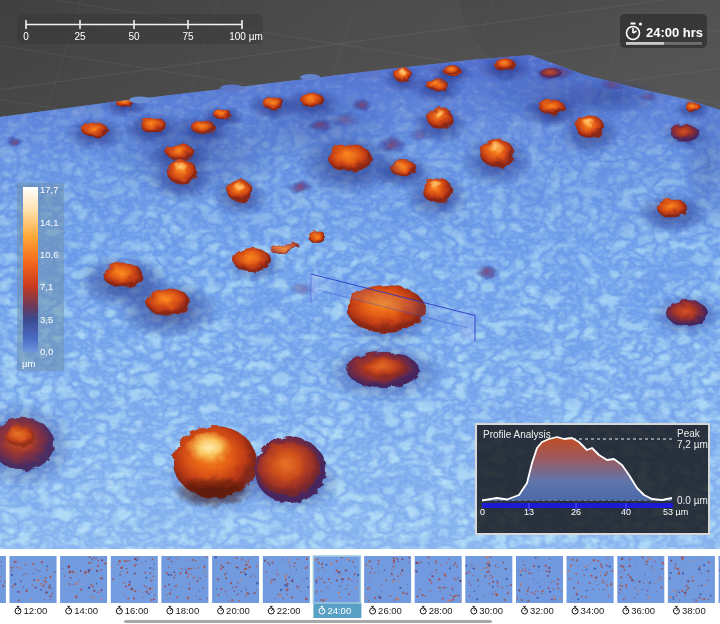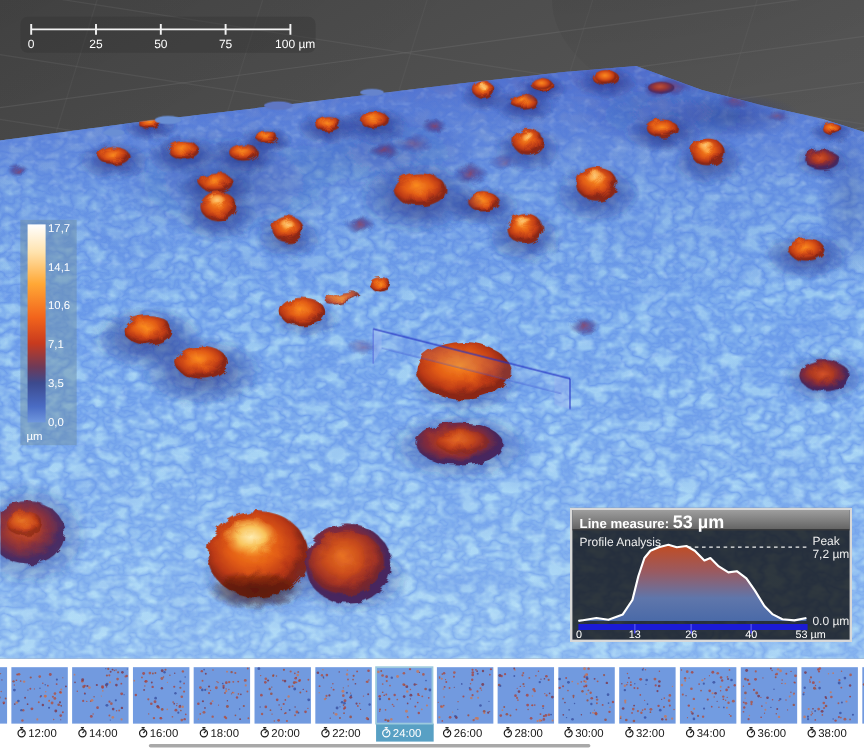--- a/index.html
+++ b/index.html
@@ -250,20 +250,33 @@
         <line x1="225" y1="6" x2="225" y2="15" stroke="#f2f2f2" stroke-width="1.6"></line>
 <g fill="#fff" font-family="Liberation Sans, sans-serif" font-size="10" text-anchor="middle">
 <text x="9" y="26">0</text>
           <text x="63" y="26">25</text>
           <text x="117" y="26">50</text>
           <text x="171" y="26">75</text>
           <text x="229" y="26">100 µm</text>
 </g>
       </svg>
     </div>
+<div style="position:absolute;left:620px;top:14px;width:87px;height:34px;background:rgba(38,38,38,0.6);border-radius:5px">
+<svg width="87" height="34">
+ <g stroke="#fff" fill="none" stroke-width="1.6">
+  <circle cx="13" cy="19" r="6.5"></circle>
+  <line x1="10.5" y1="9.5" x2="15.5" y2="9.5" stroke-width="2"></line>
+  <line x1="13" y1="19" x2="13" y2="14"></line>
+  <line x1="13" y1="19" x2="16.5" y2="17"></line>
+ </g>
+ <circle cx="20.5" cy="10" r="1.6" fill="#fff"></circle>
+ <text x="26" y="23" fill="#fff" font-family="Liberation Sans, sans-serif" font-size="13" font-weight="bold">24:00 hrs</text>
+ <rect x="6" y="43" width="76" height="2.8" fill="#6e6e6e" transform="translate(0,-15)"></rect>
+ <rect x="6" y="28" width="38" height="2.8" fill="#c9c9c9"></rect>
+</svg></div>
 <div style="position:absolute;left:17px;top:183px;width:47px;height:188px;background:rgba(108,142,168,0.5);border-radius:0">
 <svg width="47" height="188">
 <defs>
           <linearGradient id="gLeg" x1="0" y1="0" x2="0" y2="1">
 <stop offset="0" stop-color="#ffffff"></stop>
             <stop offset="0.14" stop-color="#ffe3ae"></stop>
 <stop offset="0.30" stop-color="#ffa836"></stop>
             <stop offset="0.47" stop-color="#f2641c"></stop>
 <stop offset="0.60" stop-color="#c83a1e"></stop>
             <stop offset="0.72" stop-color="#6e3a58"></stop>
@@ -277,21 +290,20 @@
           <text x="23" y="10">17,7</text>
           <text x="23" y="42.5">14,1</text>
           <text x="23" y="74.5">10,6</text>
           <text x="23" y="107">7,1</text>
           <text x="23" y="139.5">3,5</text>
           <text x="23" y="172">0,0</text>
 <text x="5" y="184">µm</text>
         </g>
 </svg></div>
 <div style="position:absolute;left:475px;top:423px;width:235px;height:112px;background:rgba(18,20,22,0.82);border:2px solid #d8d8d8;box-sizing:border-box">
-<div style="height:17px;background:linear-gradient(#9e9e9e,#646464);border-bottom:1px solid #3a3a3a;color:#fff;font:bold 11px 'Liberation Sans',sans-serif;padding:2px 0 0 6px;box-sizing:border-box">Line measure: <span style="font-size:15px">53 µm</span></div>
 <svg width="231" height="91" style="display:block">
 <defs>
           <linearGradient id="gProf" x1="0" y1="0" x2="0" y2="1">
 <stop offset="0" stop-color="#c24c22"></stop>
             <stop offset="0.35" stop-color="#9a5a60"></stop>
             <stop offset="0.7" stop-color="#5f76ab"></stop>
             <stop offset="1" stop-color="#4a6aa8"></stop>
           </linearGradient>
         </defs>
 <text x="6" y="13" fill="#eee" font-family="Liberation Sans, sans-serif" font-size="10">Profile Analysis</text>

